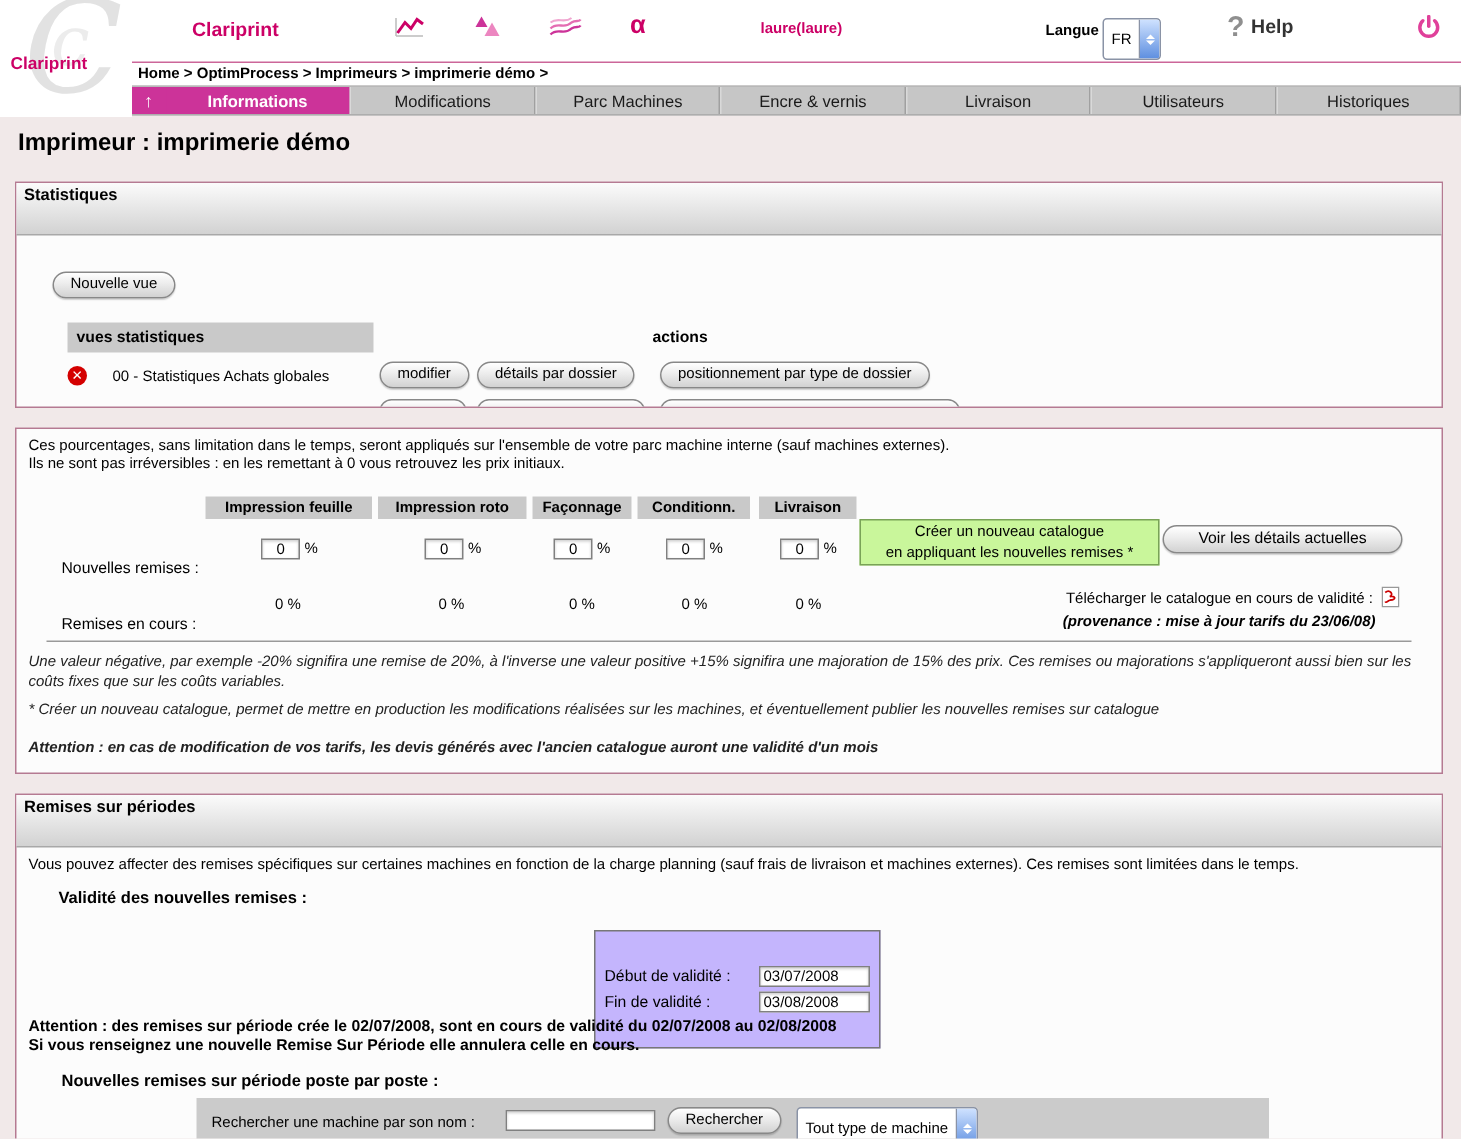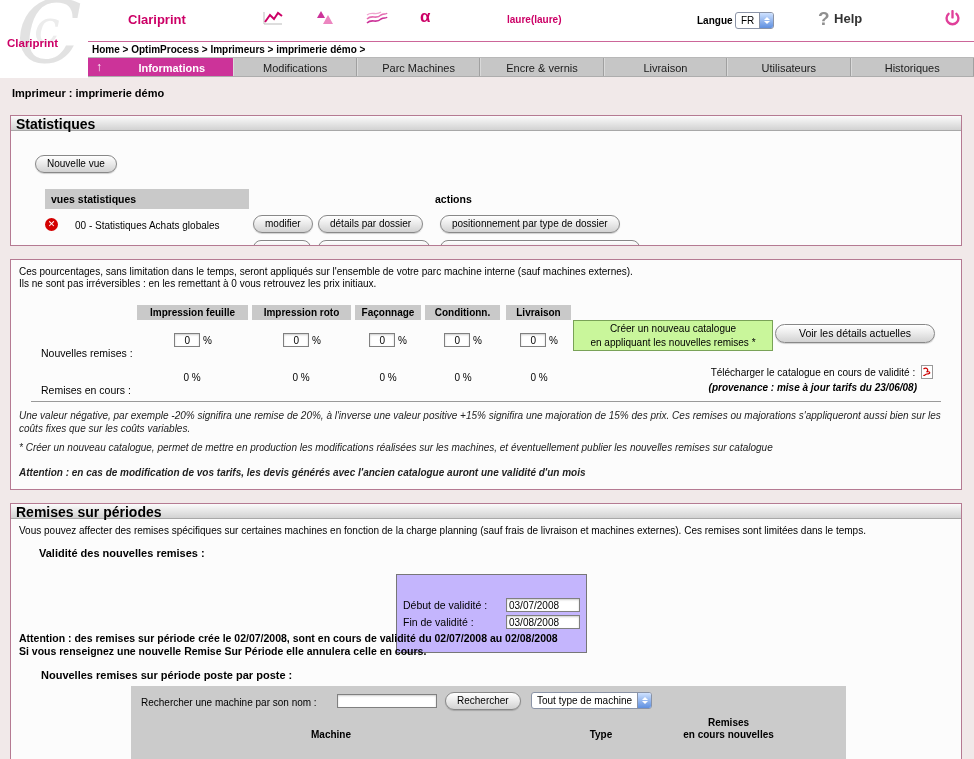--- a/index.html
+++ b/index.html
@@ -25,38 +25,38 @@
 
   
   .crumbbar { height:15px; background:#fff; font-size:10px; font-weight:bold; padding-left:92px; line-height:15px; }
 
   
   .tabbar { display:flex; height:20px; background:#c6c6c6; border-top:1px solid #b8b8b8; border-bottom:1px solid #adadad; padding-left:88px; }
   .home-tab { width:22px; background:#cc3399; color:#fff; text-align:center; line-height:19px; font-size:12px; font-weight:bold; cursor:pointer; }
   .tab { flex:1; text-align:center; line-height:20px; font-size:11px; color:#1a1a1a; border-left:1px solid #d9d9d9; border-right:1px solid #a0a0a0; cursor:pointer; white-space:nowrap; }
   .tab.active { background:#cc3399; color:#fff; font-weight:bold; border-color:#cc3399; }
 
-  .page-title { margin:10px 0 16px 12px; font-size:11px; font-weight:bold; }
+  .page-title { margin:10px 0 16px 12px; font-size:16px; font-weight:bold; }
 
   
   .panel { position:relative; margin:13px 12px 0 10px; border:1px solid #b57a92; background:#fcfcfc; }
-  .panel-head { height:15px; line-height:16px; padding-left:5px; font-size:14px; font-weight:bold; background:linear-gradient(#fbfbfb,#d2d2d2); border-bottom:1px solid #a8a8a8; }
+  .panel-head { height:35px; line-height:16px; padding-left:5px; font-size:11px; font-weight:bold; background:linear-gradient(#fbfbfb,#d2d2d2); border-bottom:1px solid #a8a8a8; }
   .panel-body { position:relative; }
   #stats .panel-body { height:114px; overflow:hidden; }
   #catalog .panel-body { height:229px; }
   #periods .panel-body { height:260px; }
 
   .abs { position:absolute; }
 
   .abtn { display:inline-block; padding:2px 11px 3px; background:linear-gradient(#ffffff 0%,#ececec 45%,#d2d2d2 100%); border:1px solid #888; border-radius:10px; font-size:10px; color:#000; box-shadow:0 1px 1px rgba(0,0,0,.18); white-space:nowrap; cursor:pointer; }
   .ghost { color:transparent; height:16px; }
 
   .tin { border:1px solid #808080; background:#fff; height:14px; font-size:10px; font-family:inherit; box-shadow:inset 0 1px 2px rgba(0,0,0,.2); padding:0 2px; }
 
-  .msel { display:inline-flex; align-items:center; height:17px; background:#fff; border:1px solid #8a93a6; border-radius:3px; font-size:10px; cursor:pointer; }
+  .msel { display:inline-flex; align-items:center; height:28px; background:#fff; border:1px solid #8a93a6; border-radius:3px; font-size:10px; cursor:pointer; }
   .msel .lab { padding:0 5px; white-space:nowrap; }
   .msel .step { width:14px; align-self:stretch; background:linear-gradient(#cfe2ff,#5e8fe0); border-left:1px solid #8a93a6; border-radius:0 2px 2px 0; display:flex; flex-direction:column; align-items:center; justify-content:center; gap:1px; }
   .t-up { width:0;height:0;border-left:3px solid transparent;border-right:3px solid transparent;border-bottom:3px solid #fff; }
   .t-dn { width:0;height:0;border-left:3px solid transparent;border-right:3px solid transparent;border-top:3px solid #fff; }
 
   .del { display:inline-block; width:13px; height:13px; border-radius:50%; background:#d40000; color:#fff; font-size:9px; font-weight:bold; text-align:center; line-height:13px; cursor:pointer; }
 
   .colhead { position:absolute; top:45px; height:15px; background:#c9c9c9; font-size:10px; font-weight:bold; text-align:center; line-height:15px; }
   .grayhead { background:#c9c9c9; font-size:10.5px; font-weight:bold; line-height:20px; padding-left:6px; }
 

